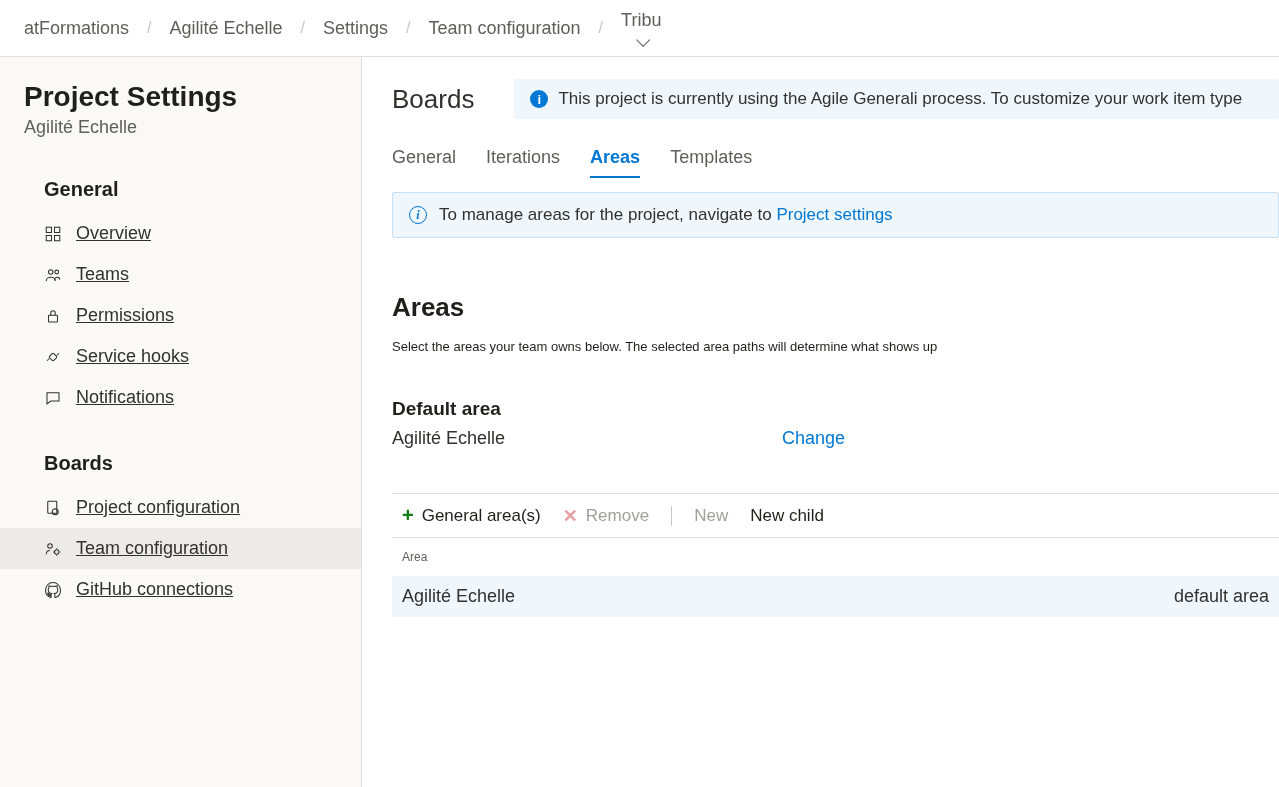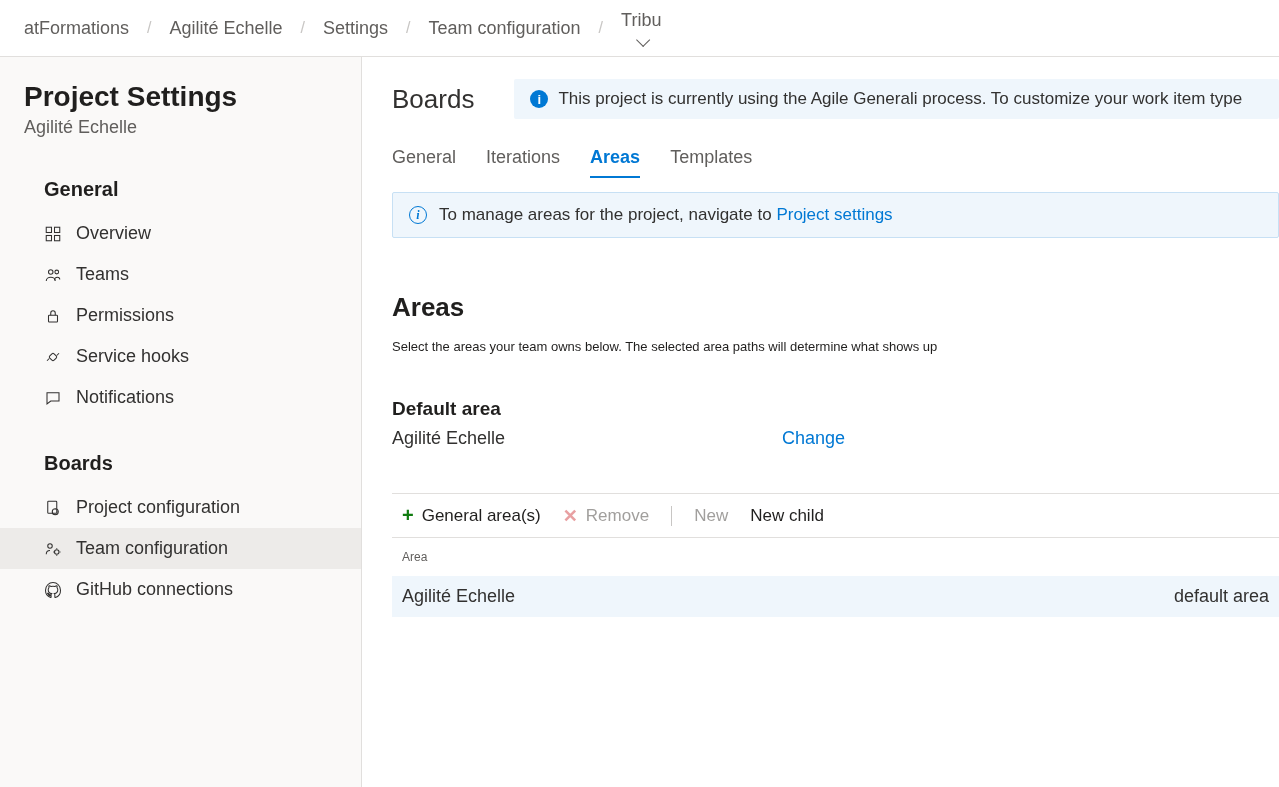--- a/index.html
+++ b/index.html
@@ -74,20 +74,21 @@
       color: #201f1e;
     }
     .nav-item {
       display: flex;
       align-items: center;
       gap: 14px;
       padding: 10px 24px 10px 44px;
       font-size: 18px;
       color: #323130;
       cursor: pointer;
+      text-decoration: underline;
     }
     .nav-item.active { background: #edebe9; }
     .nav-icon {
       width: 18px; height: 18px;
       display: inline-flex;
       align-items: center;
       justify-content: center;
       flex-shrink: 0;
     }
     .nav-icon svg { width: 18px; height: 18px; stroke: #323130; fill: none; stroke-width: 1.4; }

